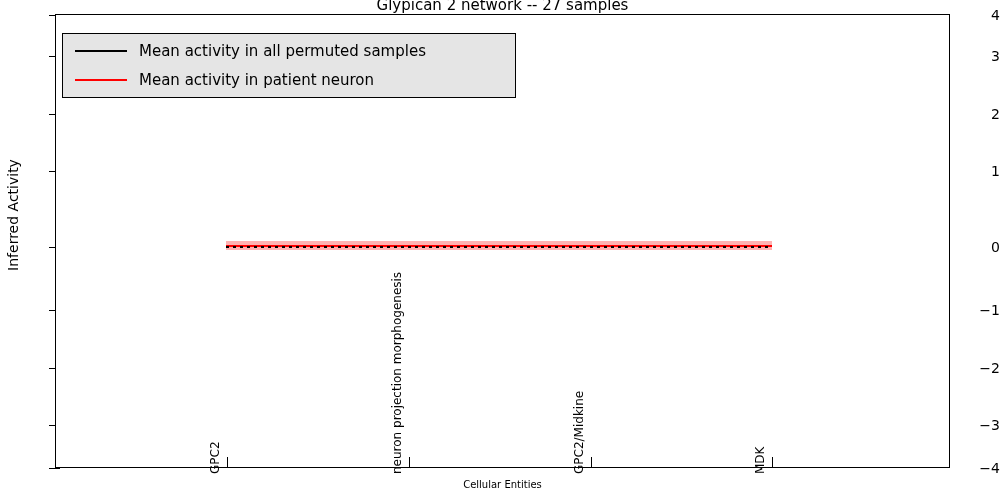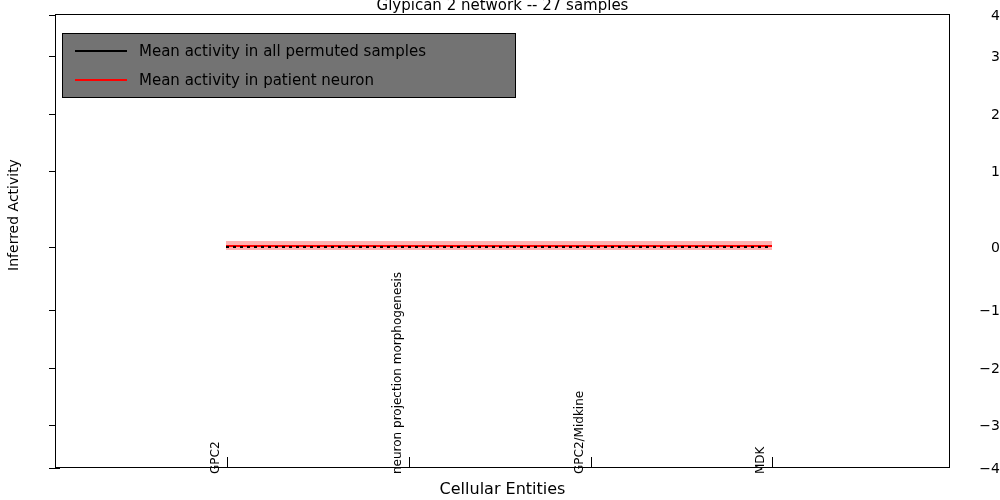--- a/index.html
+++ b/index.html
@@ -107,21 +107,21 @@
     white-space: nowrap;
     transform: rotate(-90deg);
     transform-origin: left bottom;
   }
   #xlabel {
     position: absolute;
     left: 55px;
     top: 479px;
     width: 895px;
     text-align: center;
-    font-size: 16px;
+    font-size: 10px;
     color: #000000;
     white-space: nowrap;
   }
 
   
   .band {
     position: absolute;
     background: #ff0000;
     opacity: 0.30;
   }
@@ -143,21 +143,21 @@
   }
 
   
   #legend {
     position: absolute;
     left: 62px;
     top: 33px;
     width: 454px;
     height: 65px;
     border: 1px solid #000000;
-    background: #737373;
+    background: #e5e5e5;
     box-sizing: border-box;
   }
   .legend-row {
     position: absolute;
     left: 0;
     width: 100%;
     height: 28px;
   }
   .legend-swatch {
     position: absolute;

